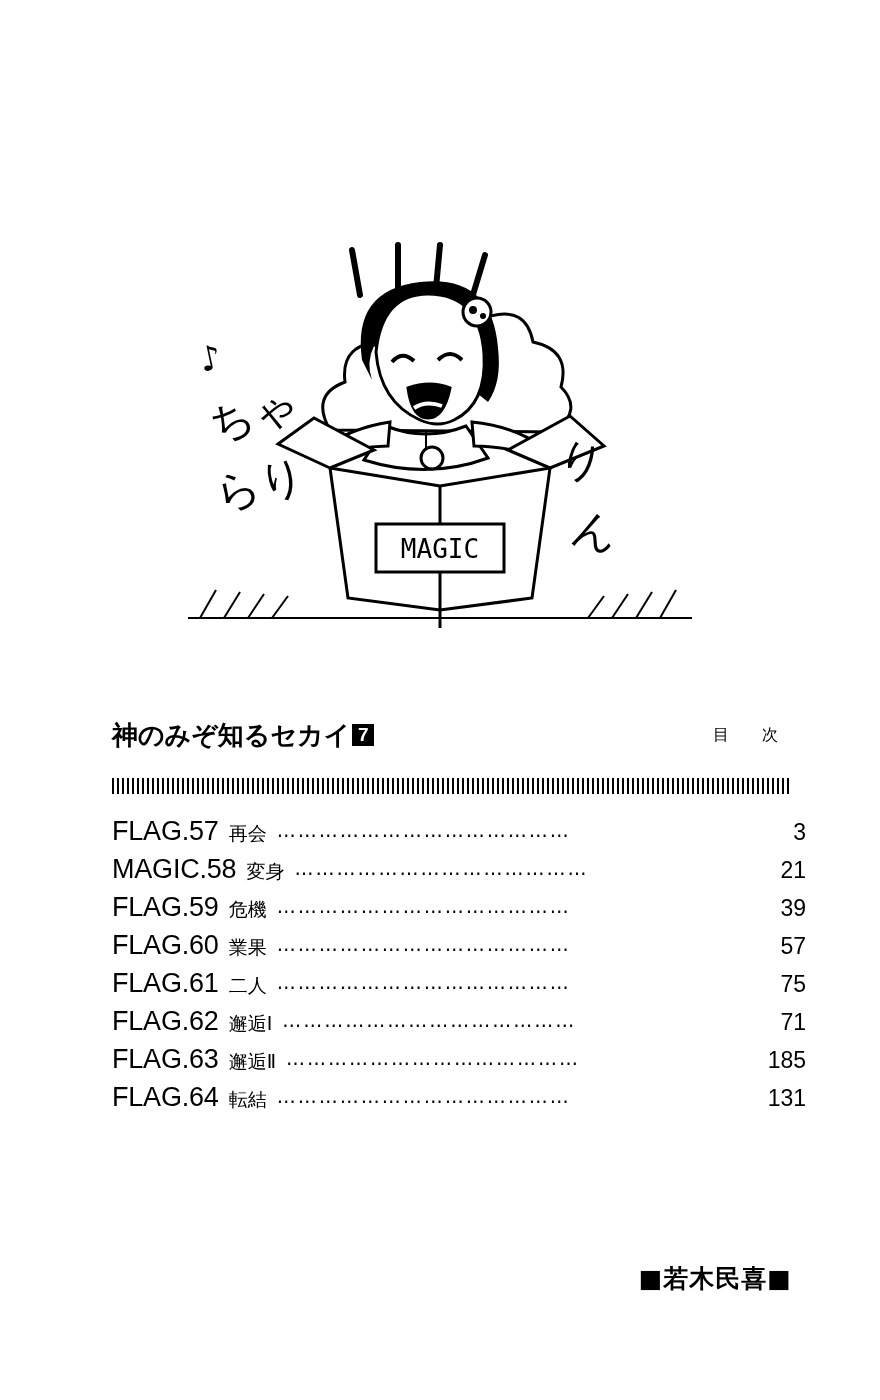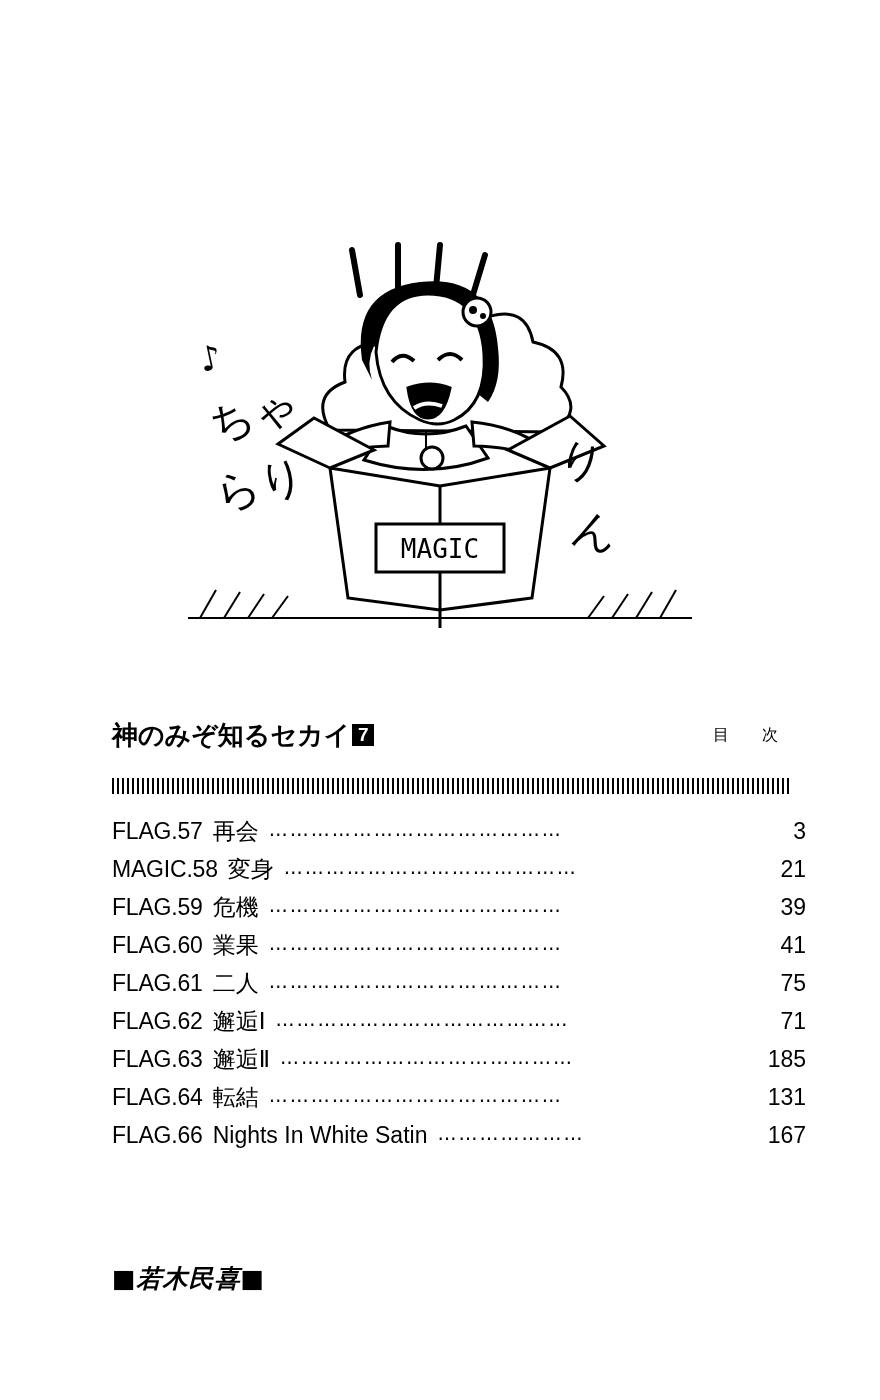--- a/index.html
+++ b/index.html
@@ -95,27 +95,27 @@
     display: flex;
     align-items: baseline;
     height: 38px;
     font-family: "DejaVu Sans", sans-serif;
     font-size: 24px;
     line-height: 38px;
     white-space: nowrap;
   }
   .flag {
     font-family: "Liberation Sans", sans-serif;
-    font-size: 23px;
+    font-size: 27px;
     letter-spacing: -0.2px;
     flex: 0 0 auto;
   }
   .chapter {
     font-family: "DejaVu Sans", sans-serif;
-    font-size: 23px;
+    font-size: 19px;
     margin-left: 10px;
     flex: 0 0 auto;
   }
   .chapter.latin {
     font-family: "Liberation Sans", sans-serif;
     font-size: 23px;
   }
   .leader {
     flex: 1 1 auto;
     overflow: hidden;
@@ -135,21 +135,21 @@
     font-family: "Liberation Sans", sans-serif;
     font-size: 23px;
   }
 
   
   .author-row {
     position: absolute;
     left: 112px;
     top: 1262px;
     width: 680px;
-    font-style: italic;
+    text-align: right;
   }
   .author {
     font-family: "DejaVu Sans", sans-serif;
     font-size: 25px;
     font-weight: bold;
     letter-spacing: 1px;
   }
 </style>
 </head>
 <body>
@@ -260,21 +260,21 @@
     <span class="flag">FLAG.59</span>
     <span class="chapter">危機</span>
     <span class="leader">……………………………………</span>
     <span class="page">39</span>
   </div>
 
   <div class="toc-entry">
     <span class="flag">FLAG.60</span>
     <span class="chapter">業果</span>
     <span class="leader">……………………………………</span>
-    <span class="page">41</span>
+    <span class="page">57</span>
   </div>
 
   <div class="toc-entry">
     <span class="flag">FLAG.61</span>
     <span class="chapter">二人</span>
     <span class="leader">……………………………………</span>
     <span class="page">75</span>
   </div>
 
   <div class="toc-entry">
@@ -292,24 +292,18 @@
   </div>
 
   <div class="toc-entry">
     <span class="flag">FLAG.64</span>
     <span class="chapter">転結</span>
     <span class="leader">……………………………………</span>
     <span class="page">131</span>
   </div>
 
 
-  <div class="toc-entry">
-    <span class="flag">FLAG.66</span>
-    <span class="chapter latin">Nights In White Satin</span>
-    <span class="leader">…………………</span>
-    <span class="page">167</span>
-  </div>
 
 </div>
 
 <div class="author-row">
   <span class="author">■若木民喜■</span>
 </div>
 
 </body></html>

